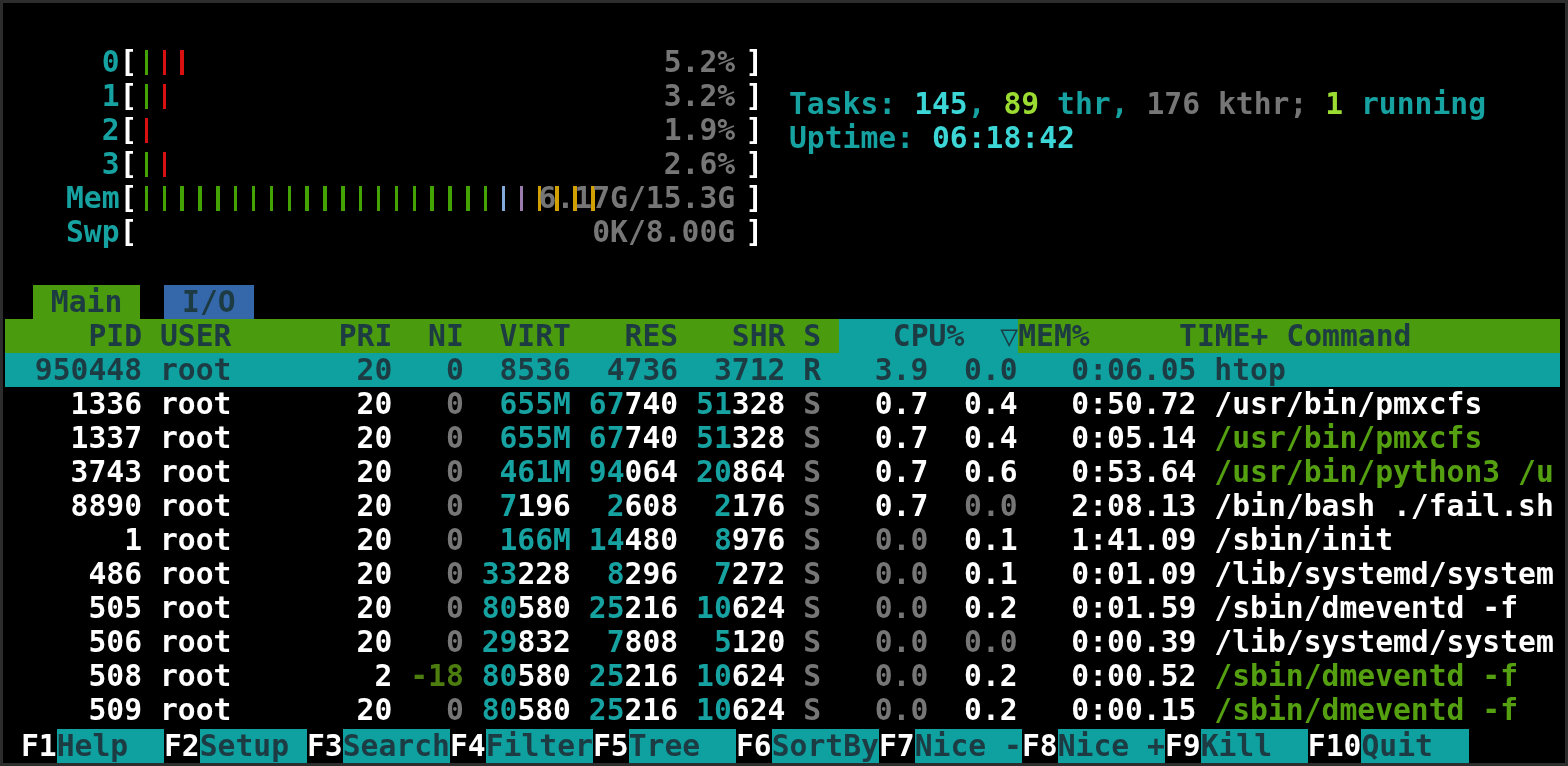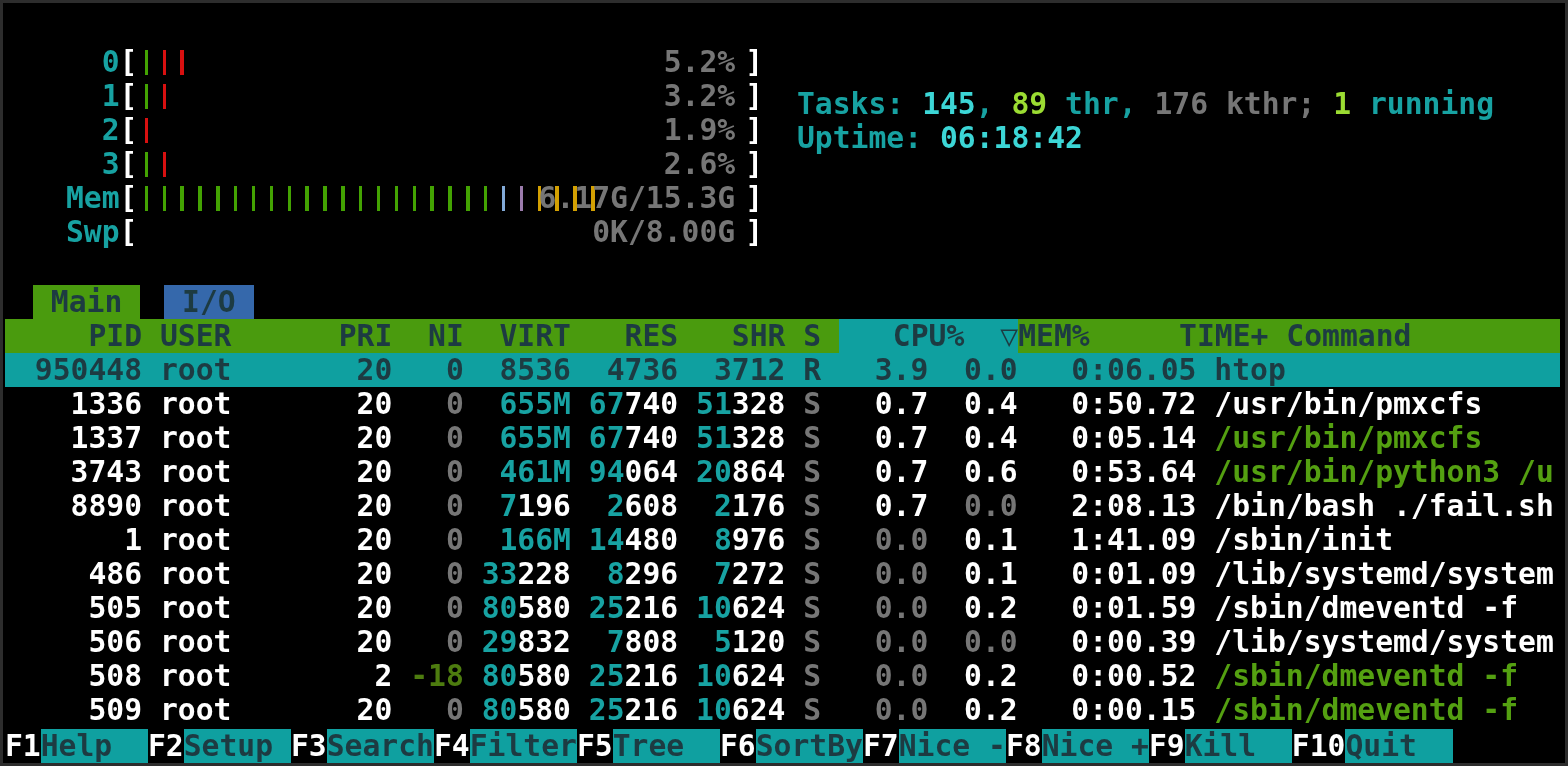--- a/index.html
+++ b/index.html
@@ -18,21 +18,21 @@
   .meter-row{height:34px;display:flex;align-items:stretch;white-space:pre;}
   .mlabel{width:3ch;text-align:right;color:#17a2a2;}
   .brk{color:#fff;}
   .barbox{position:relative;width:34ch;display:flex;}
   .bcell{width:1ch;display:flex;align-items:center;justify-content:center;}
   .bar{width:3.5px;height:25px;}
   .bar-g{background:#43a302}.bar-r{background:#d81010}.bar-b{background:#83aad8}
   .bar-p{background:#9c7cad}.bar-o{background:#d3a002}
   .pct{position:absolute;right:10px;top:0;color:#767676;}
   .info{position:absolute;left:784px;top:42px;}
-  .info-line{height:34px;white-space:pre;margin-left:8px;}
+  .info-line{height:34px;white-space:pre;}
   
   .tabs{margin-top:36px;margin-left:28px;height:34px;display:flex;white-space:pre;}
   .tab{padding:0 1ch;margin-right:24px;color:#1d3b42;}
   .tab-main{background:#4a9b0e;}
   .tab-io{background:#3568ab;}
   
   .phead,.prow{display:flex;height:34px;white-space:pre;padding-left:12px;}
   .phead{background:#4a9b0e;color:#1d3b42;}
   .prow.sel{background:#0fa0a0;}
   .phead span,.prow span{white-space:pre;}
@@ -43,21 +43,21 @@
   .c-ni{width:3ch;text-align:right}
   .c-virt,.c-res,.c-shr{width:5ch;text-align:right}
   .c-s{width:1ch}
   .c-cpu{width:4ch;text-align:right}
   .c-arrow{width:1ch}
   .c-mem{width:4ch;text-align:right}
   .c-time{width:8ch;text-align:right}
   .c-cmd{flex:1;overflow:hidden;text-align:left}
   .sort-hl{display:flex;background:#0fa0a0;gap:36px;}
   
-  .fbar{position:absolute;left:0;bottom:0;height:34px;display:flex;white-space:pre;}
+  .fbar{position:absolute;left:16px;bottom:0;height:34px;display:flex;white-space:pre;}
   .fkitem{display:flex;}
   .fk{color:#fff;}
   .fl{background:#0fa0a0;color:#1d3b42;width:6ch;display:inline-block;}
 </style>
 </head>
 <body>
 
 <div class="frame">
   <div class="term">
 

